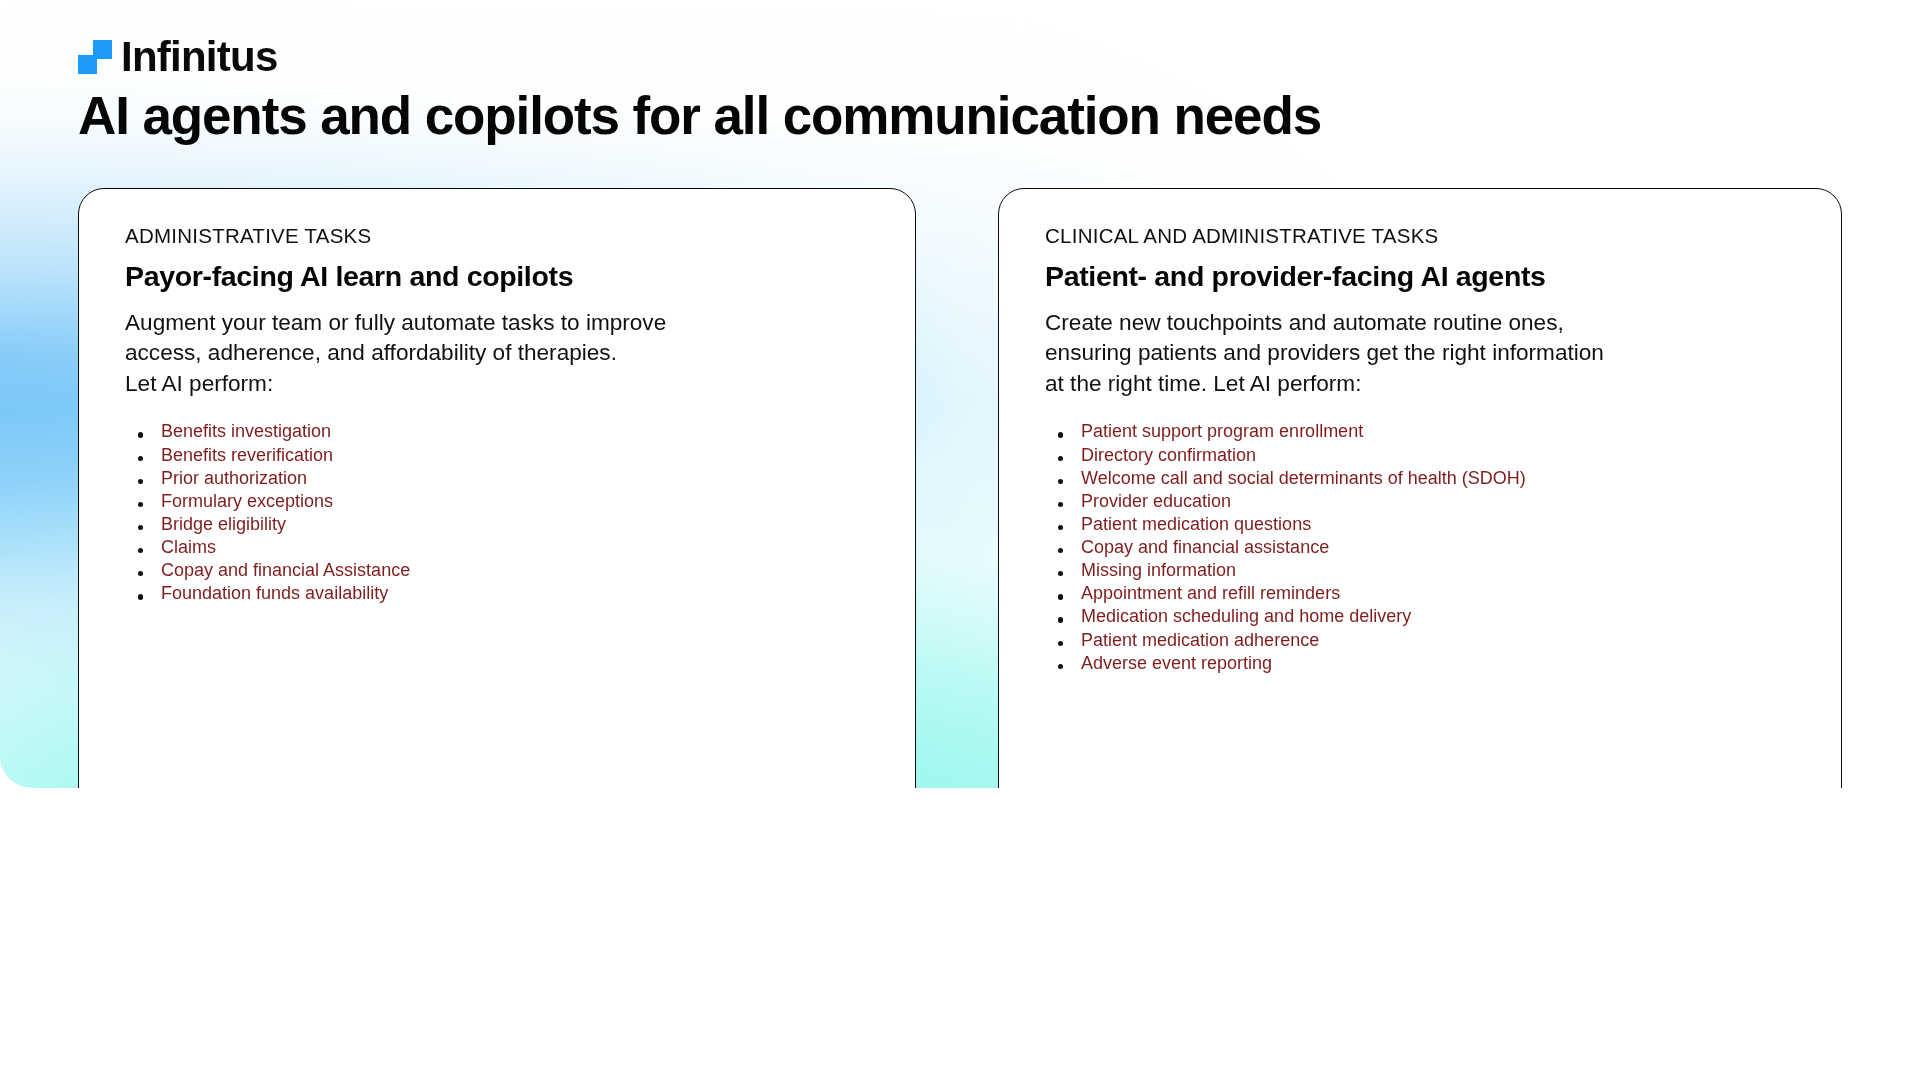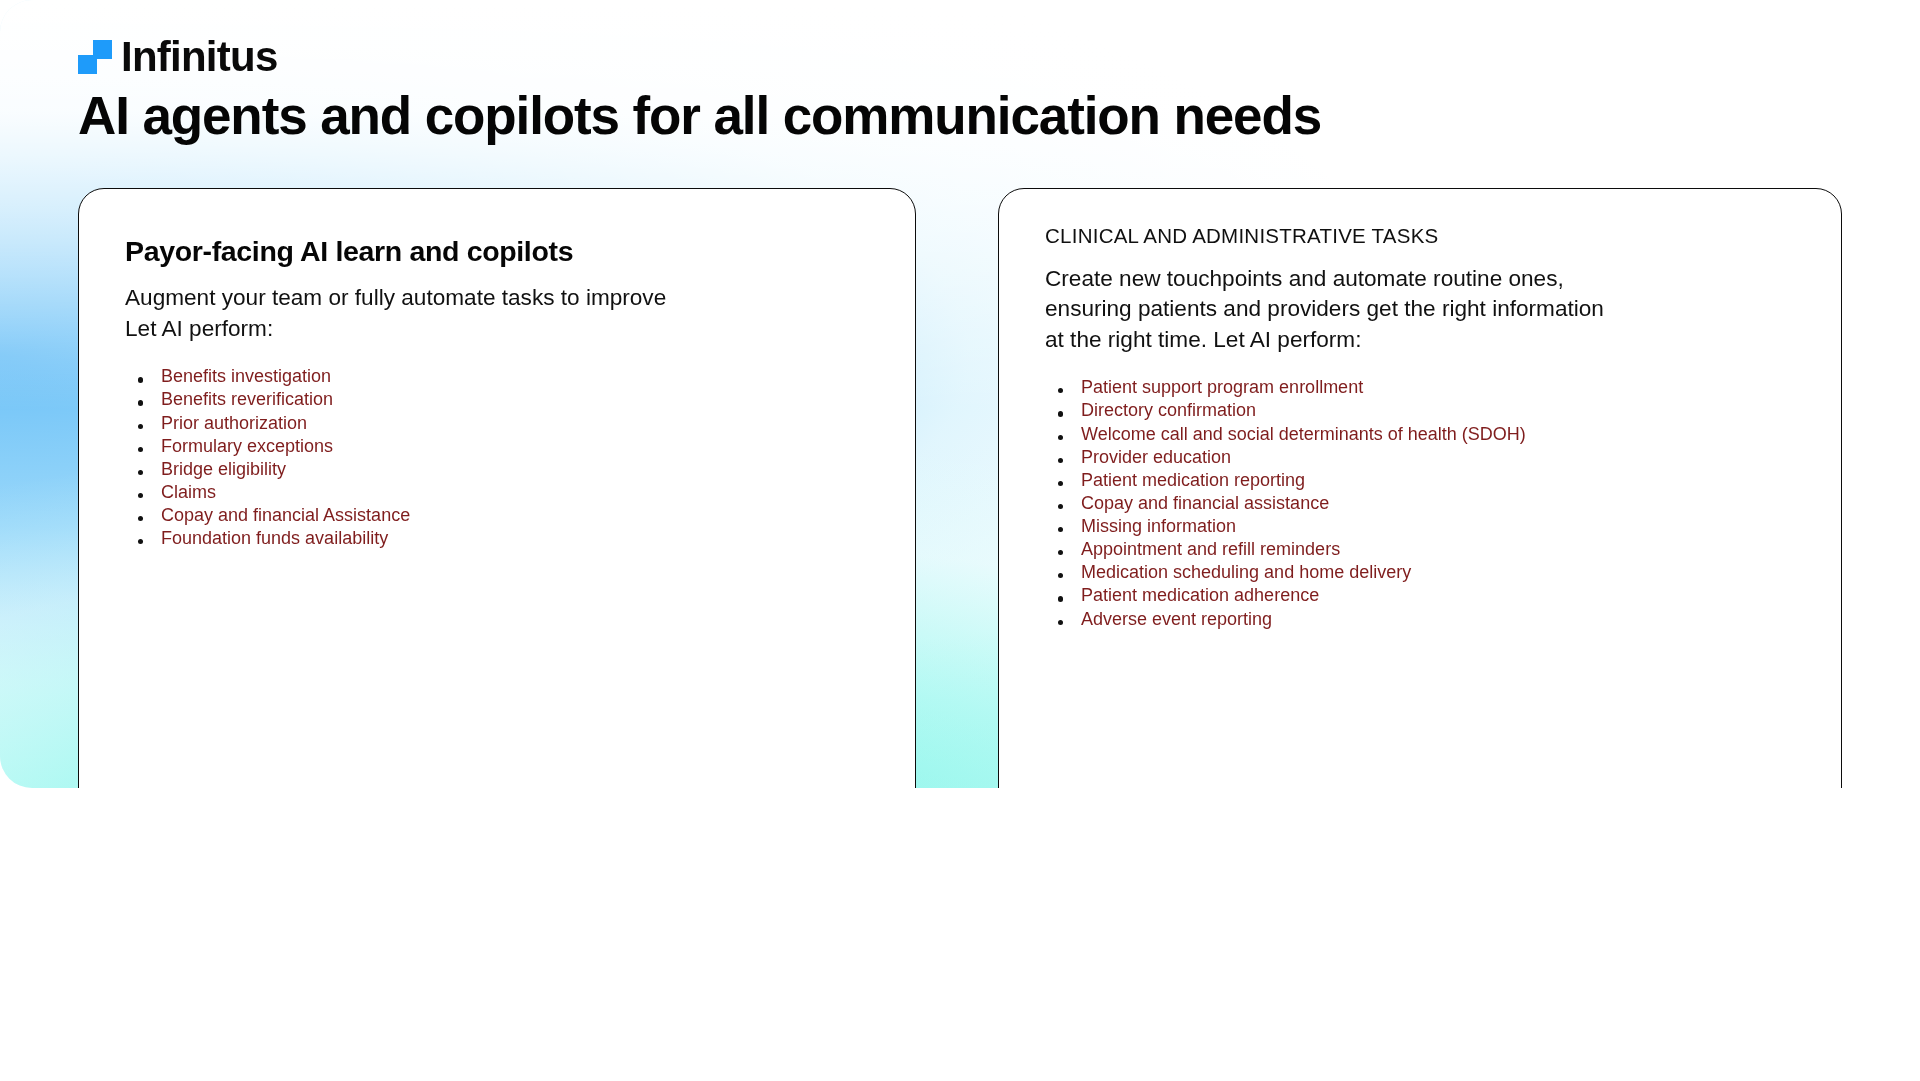--- a/index.html
+++ b/index.html
@@ -196,50 +196,53 @@
         <span class="logo-sq bottom"></span>
       </span>
       <span class="logo-word">Infinitus</span>
     </div>
 
     <h1 class="headline">AI agents and copilots for all communication needs</h1>
 
     <div class="cards">
 
       <section class="card left">
+        <div class="eyebrow">ADMINISTRATIVE TASKS</div>
         <h2 class="card-title">Payor-facing AI learn and copilots</h2>
         <p class="card-body">
           <span class="ln">Augment your team or fully automate tasks to improve</span>
+          <span class="ln">access, adherence, and affordability of therapies.</span>
           <span class="ln">Let AI perform:</span>
         </p>
         <ul class="bullets">
           <li><span class="dot"></span><span>Benefits investigation</span></li>
           <li><span class="dot"></span><span>Benefits reverification</span></li>
           <li><span class="dot"></span><span>Prior authorization</span></li>
           <li><span class="dot"></span><span>Formulary exceptions</span></li>
           <li><span class="dot"></span><span>Bridge eligibility</span></li>
           <li><span class="dot"></span><span>Claims</span></li>
           <li><span class="dot"></span><span>Copay and financial Assistance</span></li>
           <li><span class="dot"></span><span>Foundation funds availability</span></li>
         </ul>
       </section>
 
       <section class="card right">
         <div class="eyebrow">CLINICAL AND ADMINISTRATIVE TASKS</div>
+        <h2 class="card-title">Patient- and provider-facing AI agents</h2>
         <p class="card-body">
           <span class="ln">Create new touchpoints and automate routine ones,</span>
           <span class="ln">ensuring patients and providers get the right information</span>
           <span class="ln">at the right time. Let AI perform:</span>
         </p>
         <ul class="bullets">
           <li><span class="dot"></span><span>Patient support program enrollment</span></li>
           <li><span class="dot"></span><span>Directory confirmation</span></li>
           <li><span class="dot"></span><span>Welcome call and social determinants of health (SDOH)</span></li>
           <li><span class="dot"></span><span>Provider education</span></li>
-          <li><span class="dot"></span><span>Patient medication reporting</span></li>
+          <li><span class="dot"></span><span>Patient medication questions</span></li>
           <li><span class="dot"></span><span>Copay and financial assistance</span></li>
           <li><span class="dot"></span><span>Missing information</span></li>
           <li><span class="dot"></span><span>Appointment and refill reminders</span></li>
           <li><span class="dot"></span><span>Medication scheduling and home delivery</span></li>
           <li><span class="dot"></span><span>Patient medication adherence</span></li>
           <li><span class="dot"></span><span>Adverse event reporting</span></li>
         </ul>
       </section>
 
     </div>

